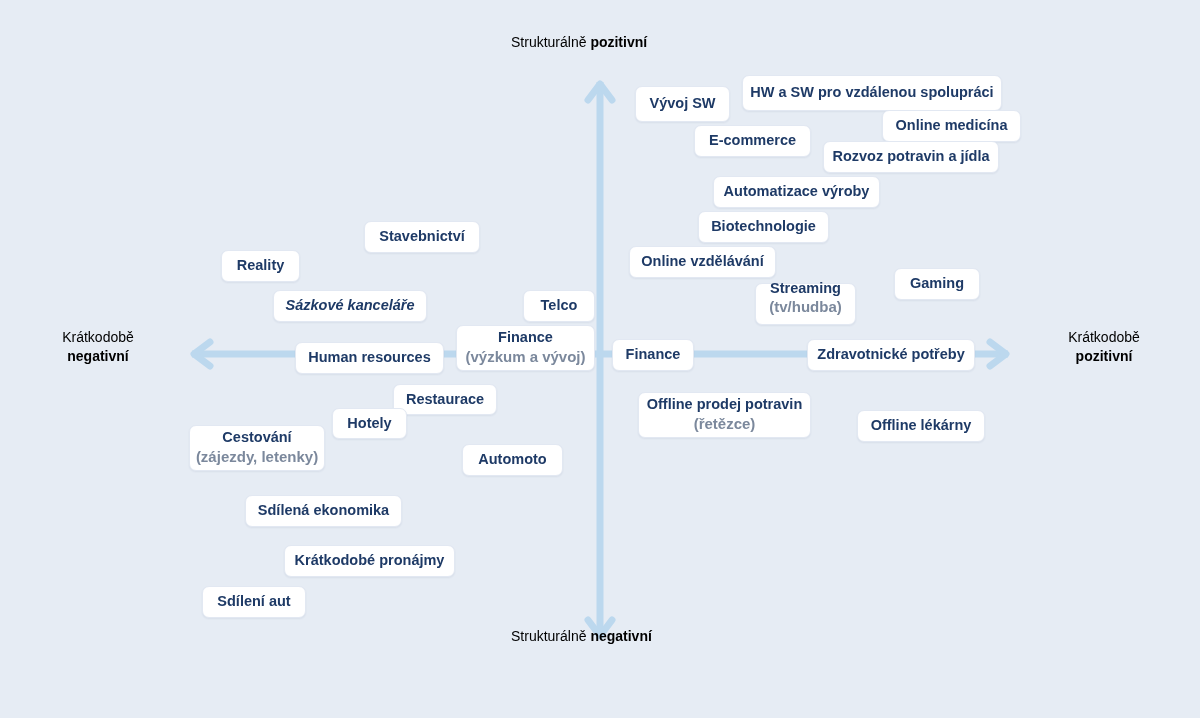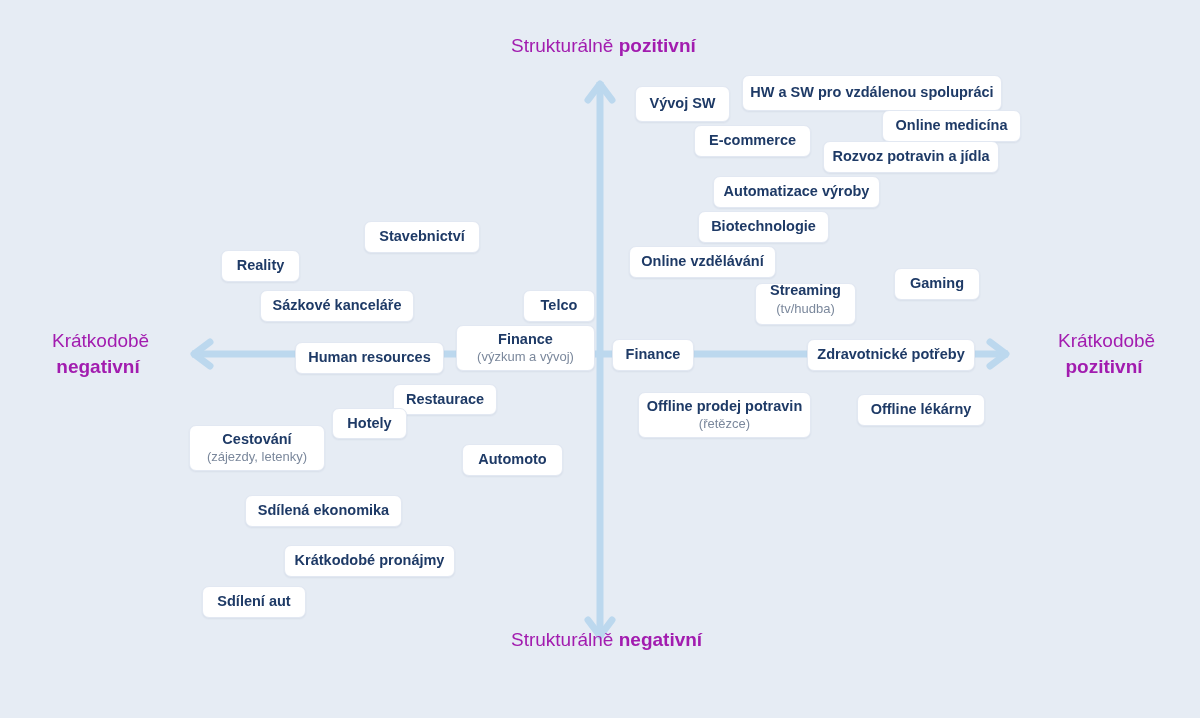--- a/index.html
+++ b/index.html
@@ -19,22 +19,22 @@
 
   #canvas {
     position: relative;
     width: 1200px;
     height: 718px;
   }
 
   
   .axis-label {
     position: absolute;
-    font-size: 19px;
-    color: #a21caf;
+    font-size: 14px;
+    color: #000000;
     font-weight: 400;
     line-height: 1.35;
     white-space: nowrap;
   }
   .axis-label b { font-weight: 700; }
 
   #axis-top    { left: 511px; top: 33px; }
   #axis-bottom { left: 511px; top: 627px; text-align: right; }
   #axis-left   { left: 52px;  top: 328px; text-align: center; width: 92px; }
   #axis-right  { left: 1058px;top: 328px; text-align: center; width: 92px; }
@@ -57,22 +57,22 @@
     justify-content: center;
     padding: 9px 16px;
     font-size: 14.5px;
     font-weight: 700;
     color: #1e3a66;
     line-height: 1.2;
     white-space: nowrap;
   }
   .node.two-line { padding: 7px 16px; }
   .node .sub {
-    font-size: 13px;
-    font-weight: 400;
+    font-size: 15px;
+    font-weight: 700;
     color: #7b889c;
     margin-top: 1px;
     line-height: 1.25;
   }
 </style>
 </head>
 <body>
 
 <div id="canvas">
 
@@ -141,30 +141,30 @@
       <div class="node" style="left: 612px; top: 339px; width: 82px; height: 32px;">
         <span>Finance</span>
       </div>
       <div class="node" style="left: 807px; top: 339px; width: 168px; height: 32px;">
         <span>Zdravotnické potřeby</span>
       </div>
       <div class="node two-line" style="left: 638px; top: 392px; width: 173px; height: 46px;">
         <span>Offline prodej potravin</span>
         <span class="sub">(řetězce)</span>
       </div>
-      <div class="node" style="left: 857px; top: 394px; width: 128px; height: 32px; align-items: center;">
+      <div class="node" style="left: 857px; top: 410px; width: 128px; height: 32px; align-items: center;">
         <span>Offline lékárny</span>
       </div>
       <div class="node" style="left: 364px; top: 221px; width: 116px; height: 32px;">
         <span>Stavebnictví</span>
       </div>
       <div class="node" style="left: 221px; top: 250px; width: 79px; height: 32px;">
         <span>Reality</span>
       </div>
-      <div class="node" style="left: 260px; top: 290px; width: 154px; height: 32px;">
+      <div class="node" style="left: 273px; top: 290px; width: 154px; height: 32px; font-style: italic;">
         <span>Sázkové kanceláře</span>
       </div>
       <div class="node" style="left: 523px; top: 290px; width: 72px; height: 32px;">
         <span>Telco</span>
       </div>
       <div class="node" style="left: 295px; top: 330px; width: 149px; height: 32px; margin-top: 12px;">
         <span>Human resources</span>
       </div>
       <div class="node two-line" style="left: 456px; top: 325px; width: 139px; height: 46px;">
         <span>Finance</span>

